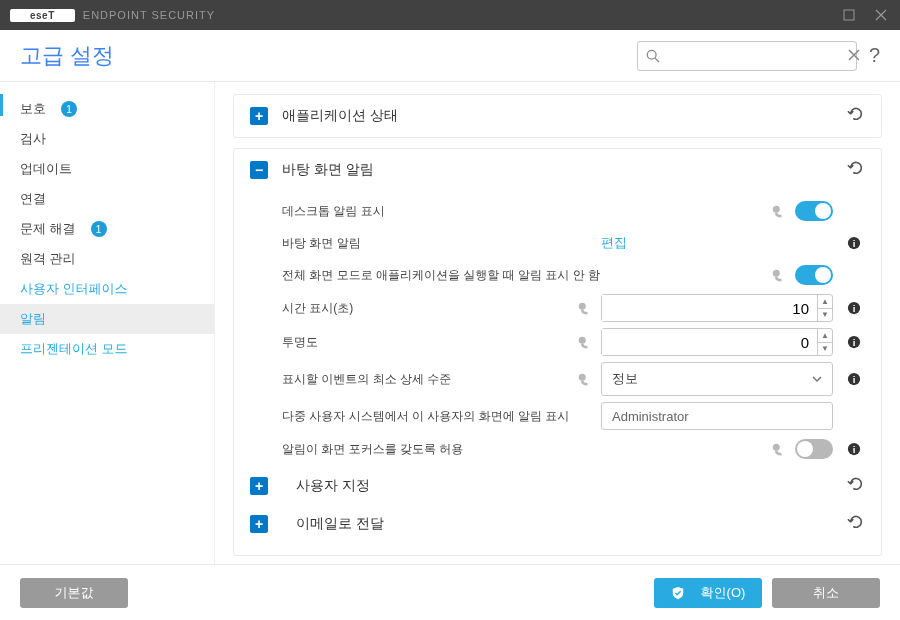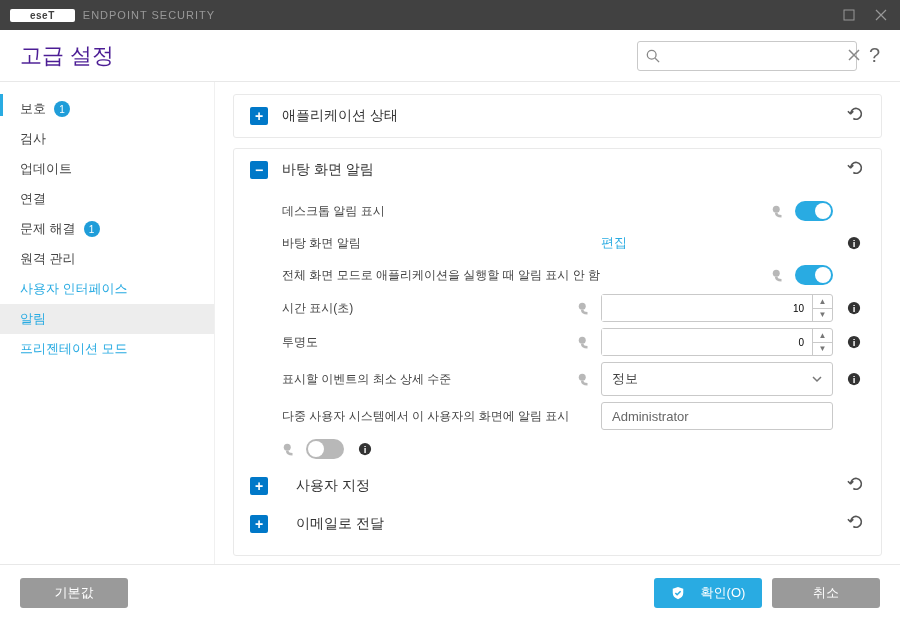--- a/index.html
+++ b/index.html
@@ -5,32 +5,32 @@
     * { box-sizing: border-box; margin: 0; padding: 0; font-family: "Segoe UI", Arial, sans-serif; }
     body { width: 900px; height: 620px; background: #fff; overflow: hidden; }
     
     .titlebar { height: 30px; background: #414141; display: flex; align-items: center; padding: 0 10px; color: #989898; font-size: 11px; }
     .titlebar-logo { background: #fff; color: #414141; font-weight: bold; padding: 1px 20px; border-radius: 2px; margin-right: 8px; font-size: 10px; letter-spacing: 0.5px; }
     .titlebar-title { flex: 1; letter-spacing: 1px; }
     .titlebar-controls { display: flex; gap: 14px; }
     .titlebar-btn { width: 18px; height: 18px; display: flex; align-items: center; justify-content: center; cursor: pointer; color: #989898; }
     
     .header { height: 52px; display: flex; align-items: center; padding: 0 20px; border-bottom: 1px solid #e8e8e8; }
-    .header-title { font-size: 22px; font-weight: 400; color: #4c1d95; flex: 1; }
+    .header-title { font-size: 22px; font-weight: 400; color: #3b82f6; flex: 1; }
     .search-box { width: 220px; height: 30px; border: 1px solid #c9c9c9; border-radius: 3px; display: flex; align-items: center; padding: 0 8px; margin-right: 12px; }
     .search-box svg { flex-shrink: 0; }
     .search-input { flex: 1; border: none; outline: none; margin: 0 6px; font-size: 13px; }
     .clear-btn { cursor: pointer; color: #888; }
     .help-btn { font-size: 20px; color: #666; cursor: pointer; }
     
     .main { display: flex; height: calc(100% - 82px - 56px); }
     
     .sidebar { width: 215px; padding: 12px 0; border-right: 1px solid #f0f0f0; position: relative; }
     .sidebar::before { content: ''; position: absolute; left: 0; top: 12px; width: 3px; height: 22px; background: #29abe2; }
-    .sidebar-item { padding: 6px 20px; font-size: 13px; color: #444; cursor: pointer; display: flex; align-items: center; gap: 8px; }
+    .sidebar-item { padding: 6px 20px; font-size: 13px; color: #444; cursor: pointer; display: flex; align-items: center; gap: 15px; }
     .sidebar-item.active { background: #ededed; color: #29abe2; }
     .sidebar-item.highlight { color: #29abe2; align-items: flex-end; }
     .sidebar-sub { padding-left: 20px; }
     .badge { background: #1f9dd9; color: #fff; border-radius: 8px; min-width: 16px; height: 16px; font-size: 10px; display: inline-flex; align-items: center; justify-content: center; padding: 0 4px; }
     
     .content { flex: 1; padding: 12px 18px 12px 18px; overflow-y: auto; position: relative; }
     .content::-webkit-scrollbar { width: 8px; }
     .content::-webkit-scrollbar-thumb { background: #c0c0c0; border-radius: 4px; }
     
     .panel { background: #fff; border: 1px solid #e9e9e9; border-radius: 3px; margin-bottom: 10px; }
@@ -50,21 +50,21 @@
     .toggle { width: 38px; height: 20px; border-radius: 10px; position: relative; cursor: pointer; }
     .toggle.on { background: #29abe2; }
     .toggle.off { background: #b8b8b8; }
     .toggle::after { content: ''; position: absolute; width: 16px; height: 16px; background: #fff; border-radius: 50%; top: 2px; }
     .toggle.on::after { right: 2px; }
     .toggle.off::after { left: 2px; }
     
     .link { color: #29abe2; font-size: 13px; cursor: pointer; }
     
     .num-input { width: 232px; height: 28px; border: 1px solid #c9c9c9; border-radius: 3px; display: flex; }
-    .num-input input { flex: 1; border: none; outline: none; text-align: right; padding: 0 8px; font-size: 10px; }
+    .num-input input { flex: 1; border: none; outline: none; text-align: right; padding: 0 8px; font-size: 15px; }
     .num-spinners { width: 20px; border-left: 1px solid #c9c9c9; display: flex; flex-direction: column; }
     .num-spin { flex: 1; display: flex; align-items: center; justify-content: center; cursor: pointer; color: #777; font-size: 8px; }
     .num-spin:first-child { border-bottom: 1px solid #c9c9c9; }
     
     .select { width: 232px; height: 28px; border: 1px solid #c9c9c9; border-radius: 3px; display: flex; align-items: center; padding: 16px 10px; font-size: 13px; color: #444; cursor: pointer; justify-content: space-between; }
     .text-input { width: 232px; height: 28px; border: 1px solid #c9c9c9; border-radius: 3px; padding: 0 10px; font-size: 13px; color: #666; outline: none; }
     
     .sub-header { display: flex; align-items: center; padding: 10px 0 6px 0; margin-left: -32px; }
     
     .footer { height: 56px; display: flex; align-items: center; padding: 0 20px; border-top: 1px solid #e8e8e8; gap: 10px; }
@@ -287,20 +287,21 @@
 
         <div class="row">
           <div class="row-label">다중 사용자 시스템에서 이 사용자의 화면에 알림 표시</div>
           <div class="row-control">
             <input class="text-input" value="Administrator" style="">
           </div>
           <div class="row-info hidden"></div>
         </div>
 
         <div class="row">
+          <div class="row-label">알림이 화면 포커스를 갖도록 허용</div>
           <div class="row-lock">
               <svg width="14" height="14" viewBox="0 0 16 16">
                 <circle cx="6" cy="6" r="4" fill="#b8b8b8"></circle>
                 <path d="M6 10 Q6 14 12 14" fill="none" stroke="#b8b8b8" stroke-width="3"></path>
               </svg>
             </div>
           <div class="row-control">
               <div class="toggle off"></div>
             </div>
           <div class="row-info">

